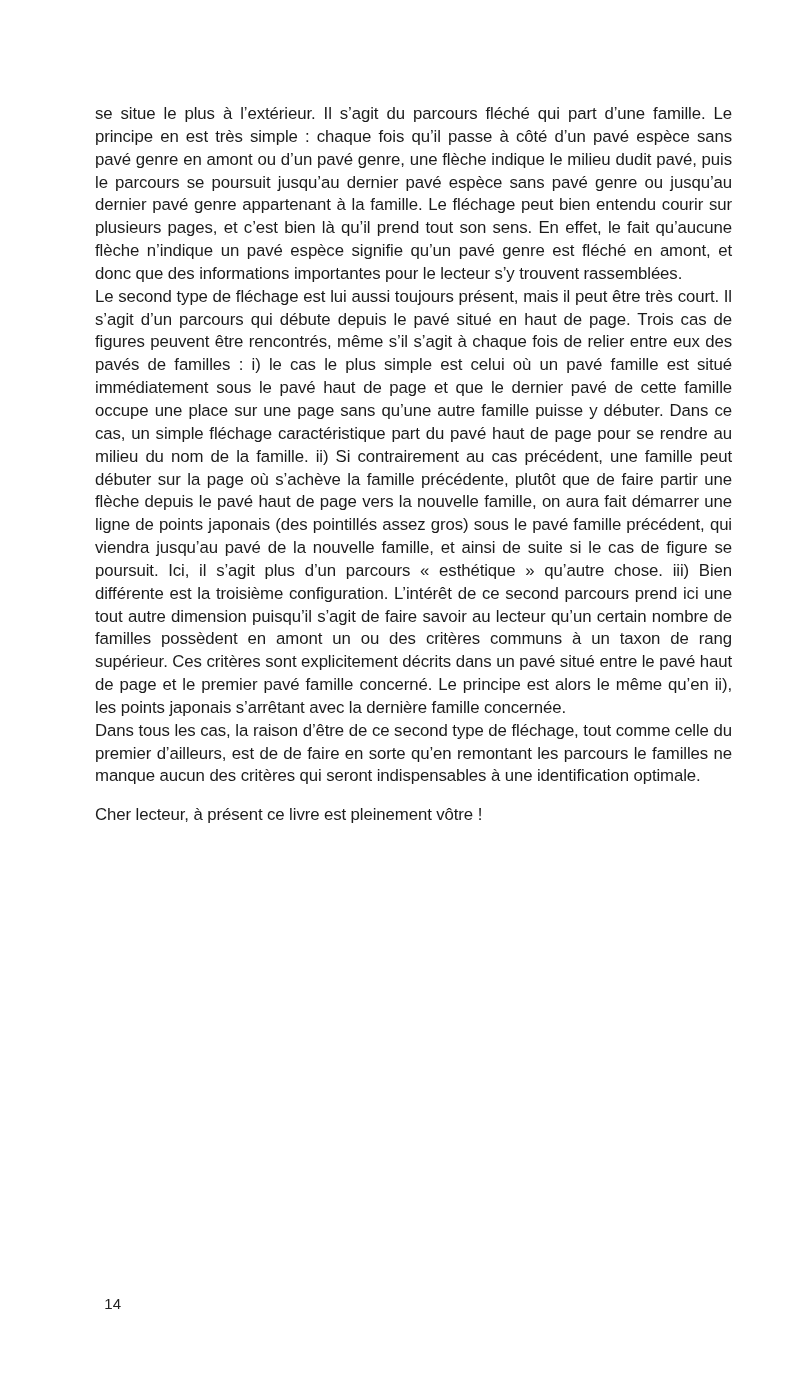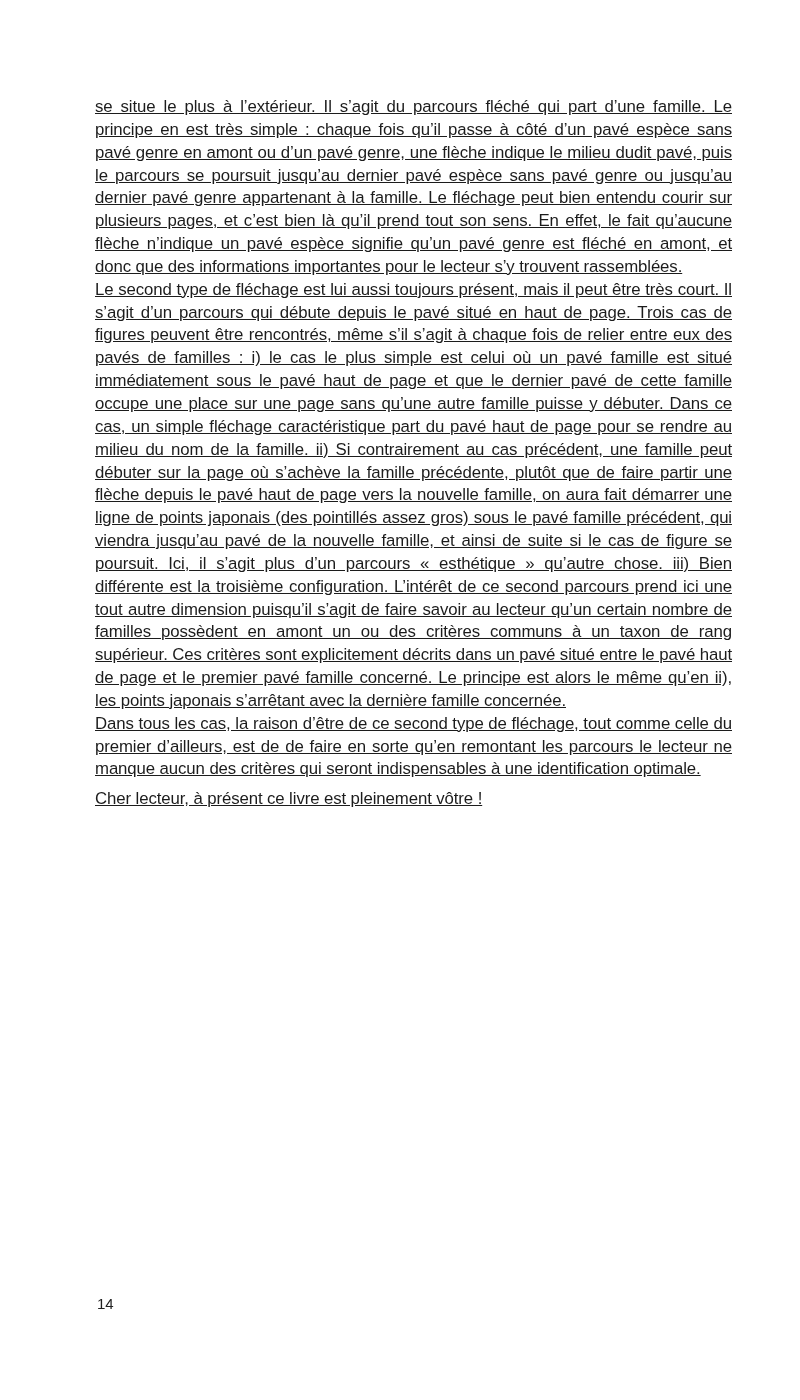--- a/index.html
+++ b/index.html
@@ -12,65 +12,65 @@
     width: 800px;
     height: 1400px;
     background: #ffffff;
     overflow: hidden;
     font-family: "Liberation Sans", sans-serif;
     color: #1c1c1c;
   }
   .text-block {
     position: absolute;
     left: 95px;
-    top: 96px;
+    top: 103px;
     width: 637px;
     font-size: 16.8px;
     line-height: 22.85px;
     text-align: justify;
     letter-spacing: -0.1px;
     hyphens: auto;
-    text-decoration: underline;
     -webkit-hyphens: auto;
   }
   .text-block p {
     margin: 0;
     padding: 0;
   }
   .text-block p.closing {
-    margin-top: 7px;
+    margin-top: 16px;
     text-align: left;
   }
   .page-footer {
     position: absolute;
     left: 97px;
     top: 1294px;
     width: 640px;
     display: flex;
     align-items: baseline;
     font-size: 15px;
     line-height: 19px;
     color: #222222;
     white-space: nowrap;
+    text-align: right;
   }
   .page-footer .pagenum {
     display: inline-block;
     min-width: 24px;
     margin-right: 27px;
   }
 </style>
 </head>
 <body>
 
 <div class="sheet">
 
   <main class="text-block">
     <p>se situe le plus à l’extérieur. Il s’agit du parcours fléché qui part d’une famille. Le principe en est très simple : chaque fois qu’il passe à côté d’un pavé espèce sans pavé genre en amont ou d’un pavé genre, une flèche indique le milieu dudit pavé, puis le parcours se poursuit jusqu’au dernier pavé espèce sans pavé genre ou jusqu’au dernier pavé genre appartenant à la famille. Le fléchage peut bien entendu courir sur plusieurs pages, et c’est bien là qu’il prend tout son sens. En effet, le fait qu’aucune flèche n’indique un pavé espèce signifie qu’un pavé genre est fléché en amont, et donc que des informations importantes pour le lecteur s’y trouvent rassemblées.</p>
     <p>Le second type de fléchage est lui aussi toujours présent, mais il peut être très court. Il s’agit d’un parcours qui débute depuis le pavé situé en haut de page. Trois cas de figures peuvent être rencontrés, même s’il s’agit à chaque fois de relier entre eux des pavés de familles : i) le cas le plus simple est celui où un pavé famille est situé immédiatement sous le pavé haut de page et que le dernier pavé de cette famille occupe une place sur une page sans qu’une autre famille puisse y débuter. Dans ce cas, un simple fléchage caractéristique part du pavé haut de page pour se rendre au milieu du nom de la famille. ii) Si contrairement au cas précédent, une famille peut débuter sur la page où s’achève la famille précédente, plutôt que de faire partir une flèche depuis le pavé haut de page vers la nouvelle famille, on aura fait démarrer une ligne de points japonais (des pointillés assez gros) sous le pavé famille précédent, qui viendra jusqu’au pavé de la nouvelle famille, et ainsi de suite si le cas de figure se poursuit. Ici, il s’agit plus d’un parcours « esthétique » qu’autre chose. iii) Bien différente est la troisième configuration. L’intérêt de ce second parcours prend ici une tout autre dimension puisqu’il s’agit de faire savoir au lecteur qu’un certain nombre de familles possèdent en amont un ou des critères communs à un taxon de rang supérieur. Ces critères sont explicitement décrits dans un pavé situé entre le pavé haut de page et le premier pavé famille concerné. Le principe est alors le même qu’en ii), les points japonais s’arrêtant avec la dernière famille concernée.</p>
-    <p>Dans tous les cas, la raison d’être de ce second type de fléchage, tout comme celle du premier d’ailleurs, est de de faire en sorte qu’en remontant les parcours le lecteur ne manque aucun des critères qui seront indispensables à une identification optimale.</p>
+    <p>Dans tous les cas, la raison d’être de ce second type de fléchage, tout comme celle du premier d’ailleurs, est de de faire en sorte qu’en remontant les parcours le familles ne manque aucun des critères qui seront indispensables à une identification optimale.</p>
     <p class="closing">Cher lecteur, à présent ce livre est pleinement vôtre !</p>
   </main>
 
   <footer class="page-footer">
     <span class="pagenum">14</span>
   </footer>
 
 </div>
 
 </body></html>

